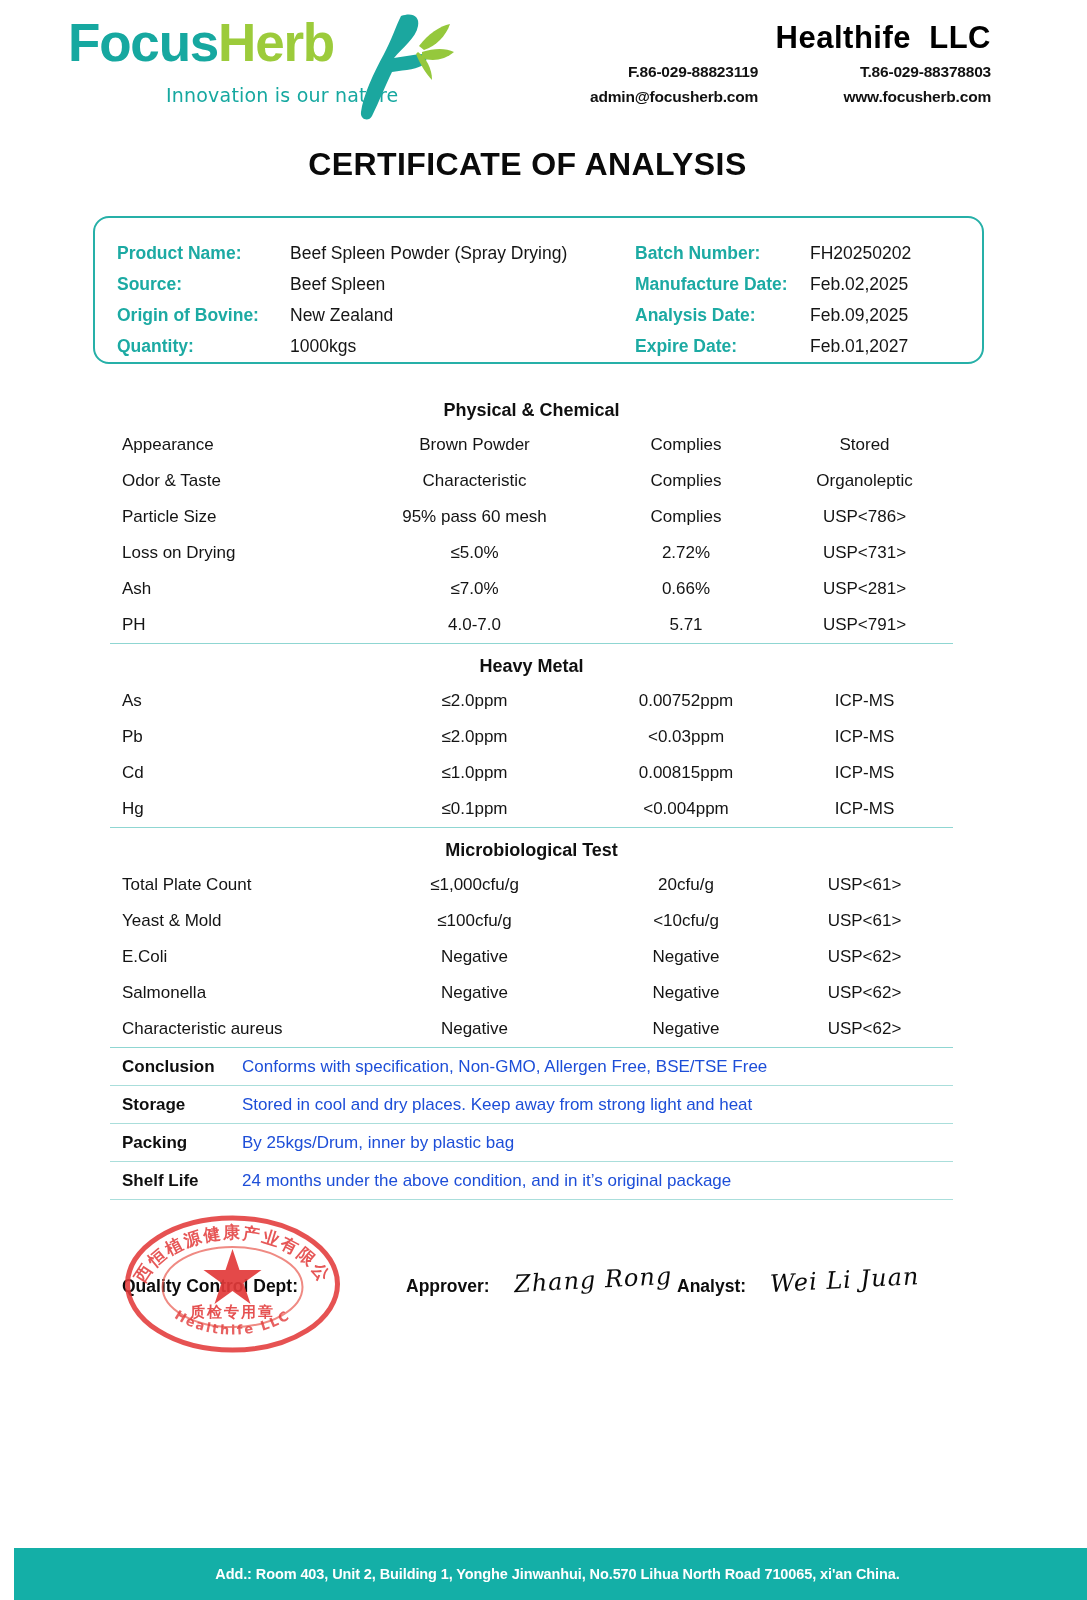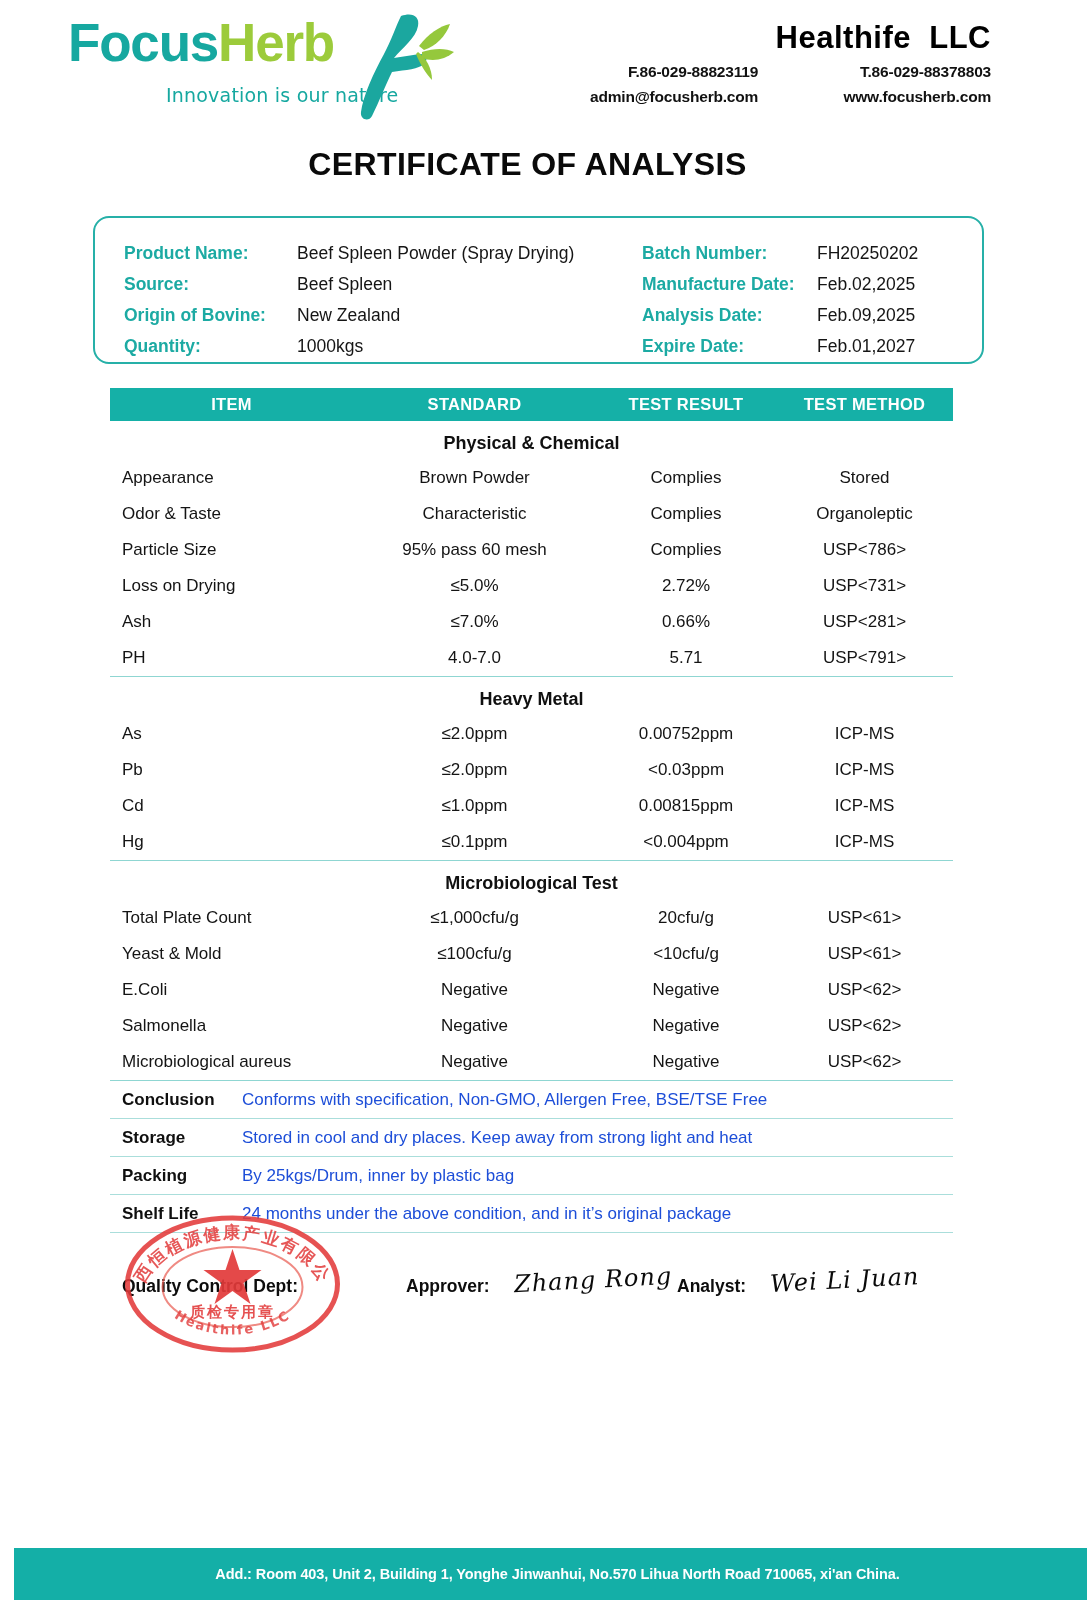--- a/index.html
+++ b/index.html
@@ -104,21 +104,21 @@
     position: absolute;
     left: 93px;
     top: 216px;
     width: 891px;
     height: 148px;
     border: 2px solid #26b0a8;
     border-radius: 16px;
   }
   .info-grid {
     position: absolute;
-    left: 11px; top: 0;
+    left: 4px; top: 0;
     width: 100%; height: 100%;
     display: grid;
     grid-template-columns: 173px 345px 175px 196px;
     grid-template-rows: repeat(4, 1fr);
     align-items: center;
     padding: 20px 0 0 18px;
   }
   .info-label {
     font-size: 17.5px;
     font-weight: 700;
@@ -331,26 +331,20 @@
       <div class="info-val">Feb.09,2025</div>
 
       <div class="info-label">Quantity:</div>
       <div class="info-val">1000kgs</div>
       <div class="info-label">Expire Date:</div>
       <div class="info-val">Feb.01,2027</div>
     </div>
   </div>
 
   <div class="table">
-    <div class="thead">
-      <div class="th">ITEM</div>
-      <div class="th">STANDARD</div>
-      <div class="th">TEST RESULT</div>
-      <div class="th">TEST METHOD</div>
-    </div>
     <div id="table-body">
         <div class="sec-title">Physical &amp; Chemical</div>
         <div class="row">
           <div class="c-item">Appearance</div>
           <div class="c-std">Brown Powder</div>
           <div class="c-res">Complies</div>
           <div class="c-mth">Stored</div>
         </div>
         <div class="row">
           <div class="c-item">Odor &amp; Taste</div>
@@ -428,21 +422,21 @@
           <div class="c-res">Negative</div>
           <div class="c-mth">USP&lt;62&gt;</div>
         </div>
         <div class="row">
           <div class="c-item">Salmonella</div>
           <div class="c-std">Negative</div>
           <div class="c-res">Negative</div>
           <div class="c-mth">USP&lt;62&gt;</div>
         </div>
         <div class="row">
-          <div class="c-item">Microbiological aureus</div>
+          <div class="c-item">Characteristic aureus</div>
           <div class="c-std">Negative</div>
           <div class="c-res">Negative</div>
           <div class="c-mth">USP&lt;62&gt;</div>
         </div>
         <div class="divider"></div>
       </div>
     <div id="summary-body">
         <div class="sum-row">
           <div class="sum-label">Conclusion</div>
           <div class="sum-val">Conforms with specification, Non-GMO, Allergen Free, BSE/TSE Free</div>

